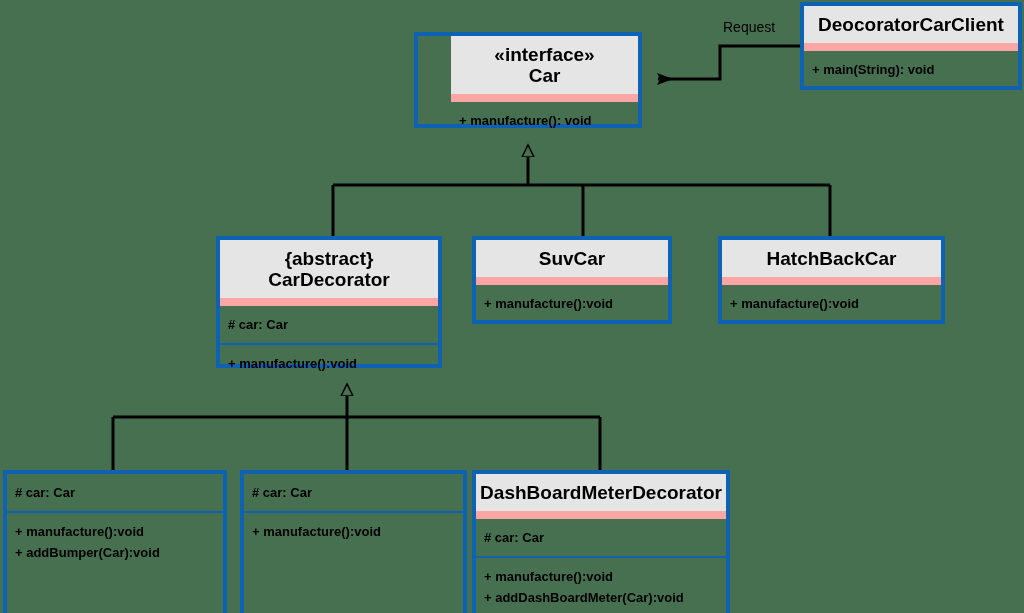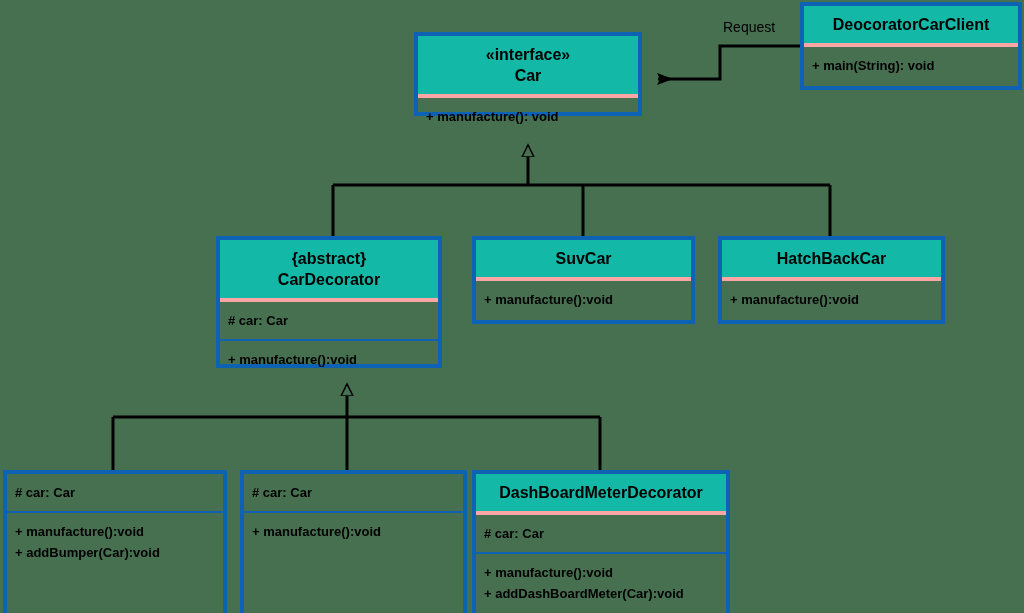--- a/index.html
+++ b/index.html
@@ -29,29 +29,29 @@
     pointer-events: none;
   }
   .uml-class {
     position: absolute;
     box-sizing: border-box;
     border: 4px solid #0E62B3;
     background: transparent;
     z-index: 2;
   }
   .uml-header {
-    background: #14b8a6;
+    background: #e5e5e5;
     color: #000000;
     text-align: center;
     font-weight: bold;
-    font-size: 16px;
+    font-size: 19px;
     line-height: 21px;
     padding: 8px 4px;
     box-sizing: border-box;
-    border-bottom: 4px solid #fca5a5;
+    border-bottom: 8px solid #fca5a5;
   }
   .uml-header .stereotype {
     display: block;
     font-weight: bold;
   }
   .uml-compartment {
     box-sizing: border-box;
     border-top: 2px solid #0E62B3;
     color: #000000;
     font-weight: bold;
@@ -70,24 +70,24 @@
   .edge-label {
     position: absolute;
     color: #000000;
     font-weight: normal;
     font-size: 14px;
     white-space: nowrap;
     z-index: 3;
   }
 
   
-  #box-car            { left: 414px; top: 32px;  width: 228px; height: 84px; }
+  #box-car            { left: 414px; top: 32px;  width: 228px; height: 96px; padding-left: 33px; }
   #box-client         { left: 800px; top: 2px;   width: 222px; height: 88px; }
   #box-cardecorator   { left: 216px; top: 236px; width: 226px; height: 132px; }
-  #box-suvcar         { left: 472px; top: 236px; width: 223px; height: 88px; }
+  #box-suvcar         { left: 472px; top: 236px; width: 200px; height: 88px; }
   #box-hatchbackcar   { left: 718px; top: 236px; width: 227px; height: 88px; }
   #box-bumper         { left: 3px;   top: 470px; width: 224px; height: 148px; }
   #box-taillight      { left: 240px; top: 470px; width: 227px; height: 148px; }
   #box-dashboard      { left: 472px; top: 470px; width: 258px; height: 148px; }
 
   #label-request      { left: 723px; top: 19px; }
 </style>
 </head>
 <body>
 

